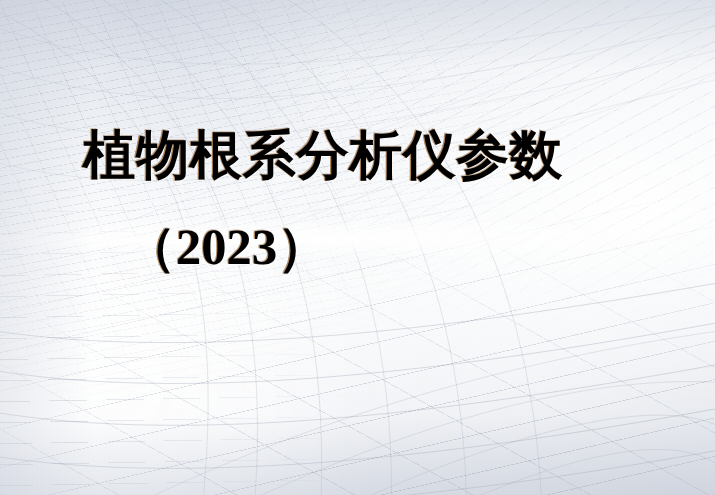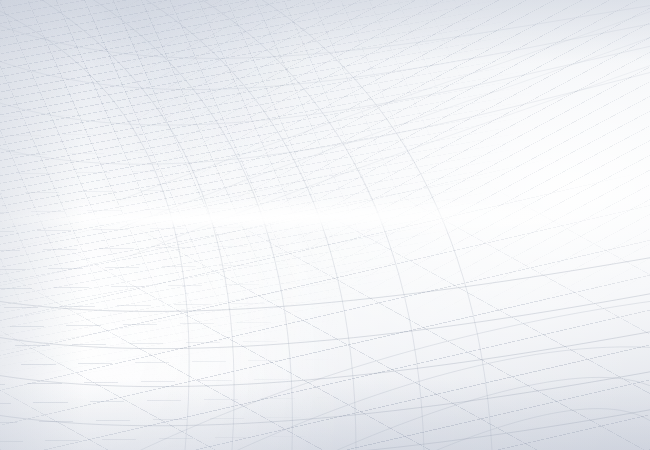--- a/index.html
+++ b/index.html
@@ -213,14 +213,18 @@
       <path d="M 660 8 C 520 58, 330 120, 120 200"></path>
       <path d="M 660 34 C 520 84, 330 146, 120 228"></path>
       <path d="M 660 62 C 520 112, 330 174, 130 256"></path>
     </g>
   </svg>
 
   <div class="bg-layer bg-sweep"></div>
   <div class="bg-layer bg-sweep2"></div>
   <div class="bg-layer bg-vignette"></div>
 
+  <div class="text-block">
+    <div class="title-line title-main">植物根系分析仪参数</div>
+    <div class="title-line title-sub">（2023）</div>
+  </div>
 
 </div>
 
 </body></html>

